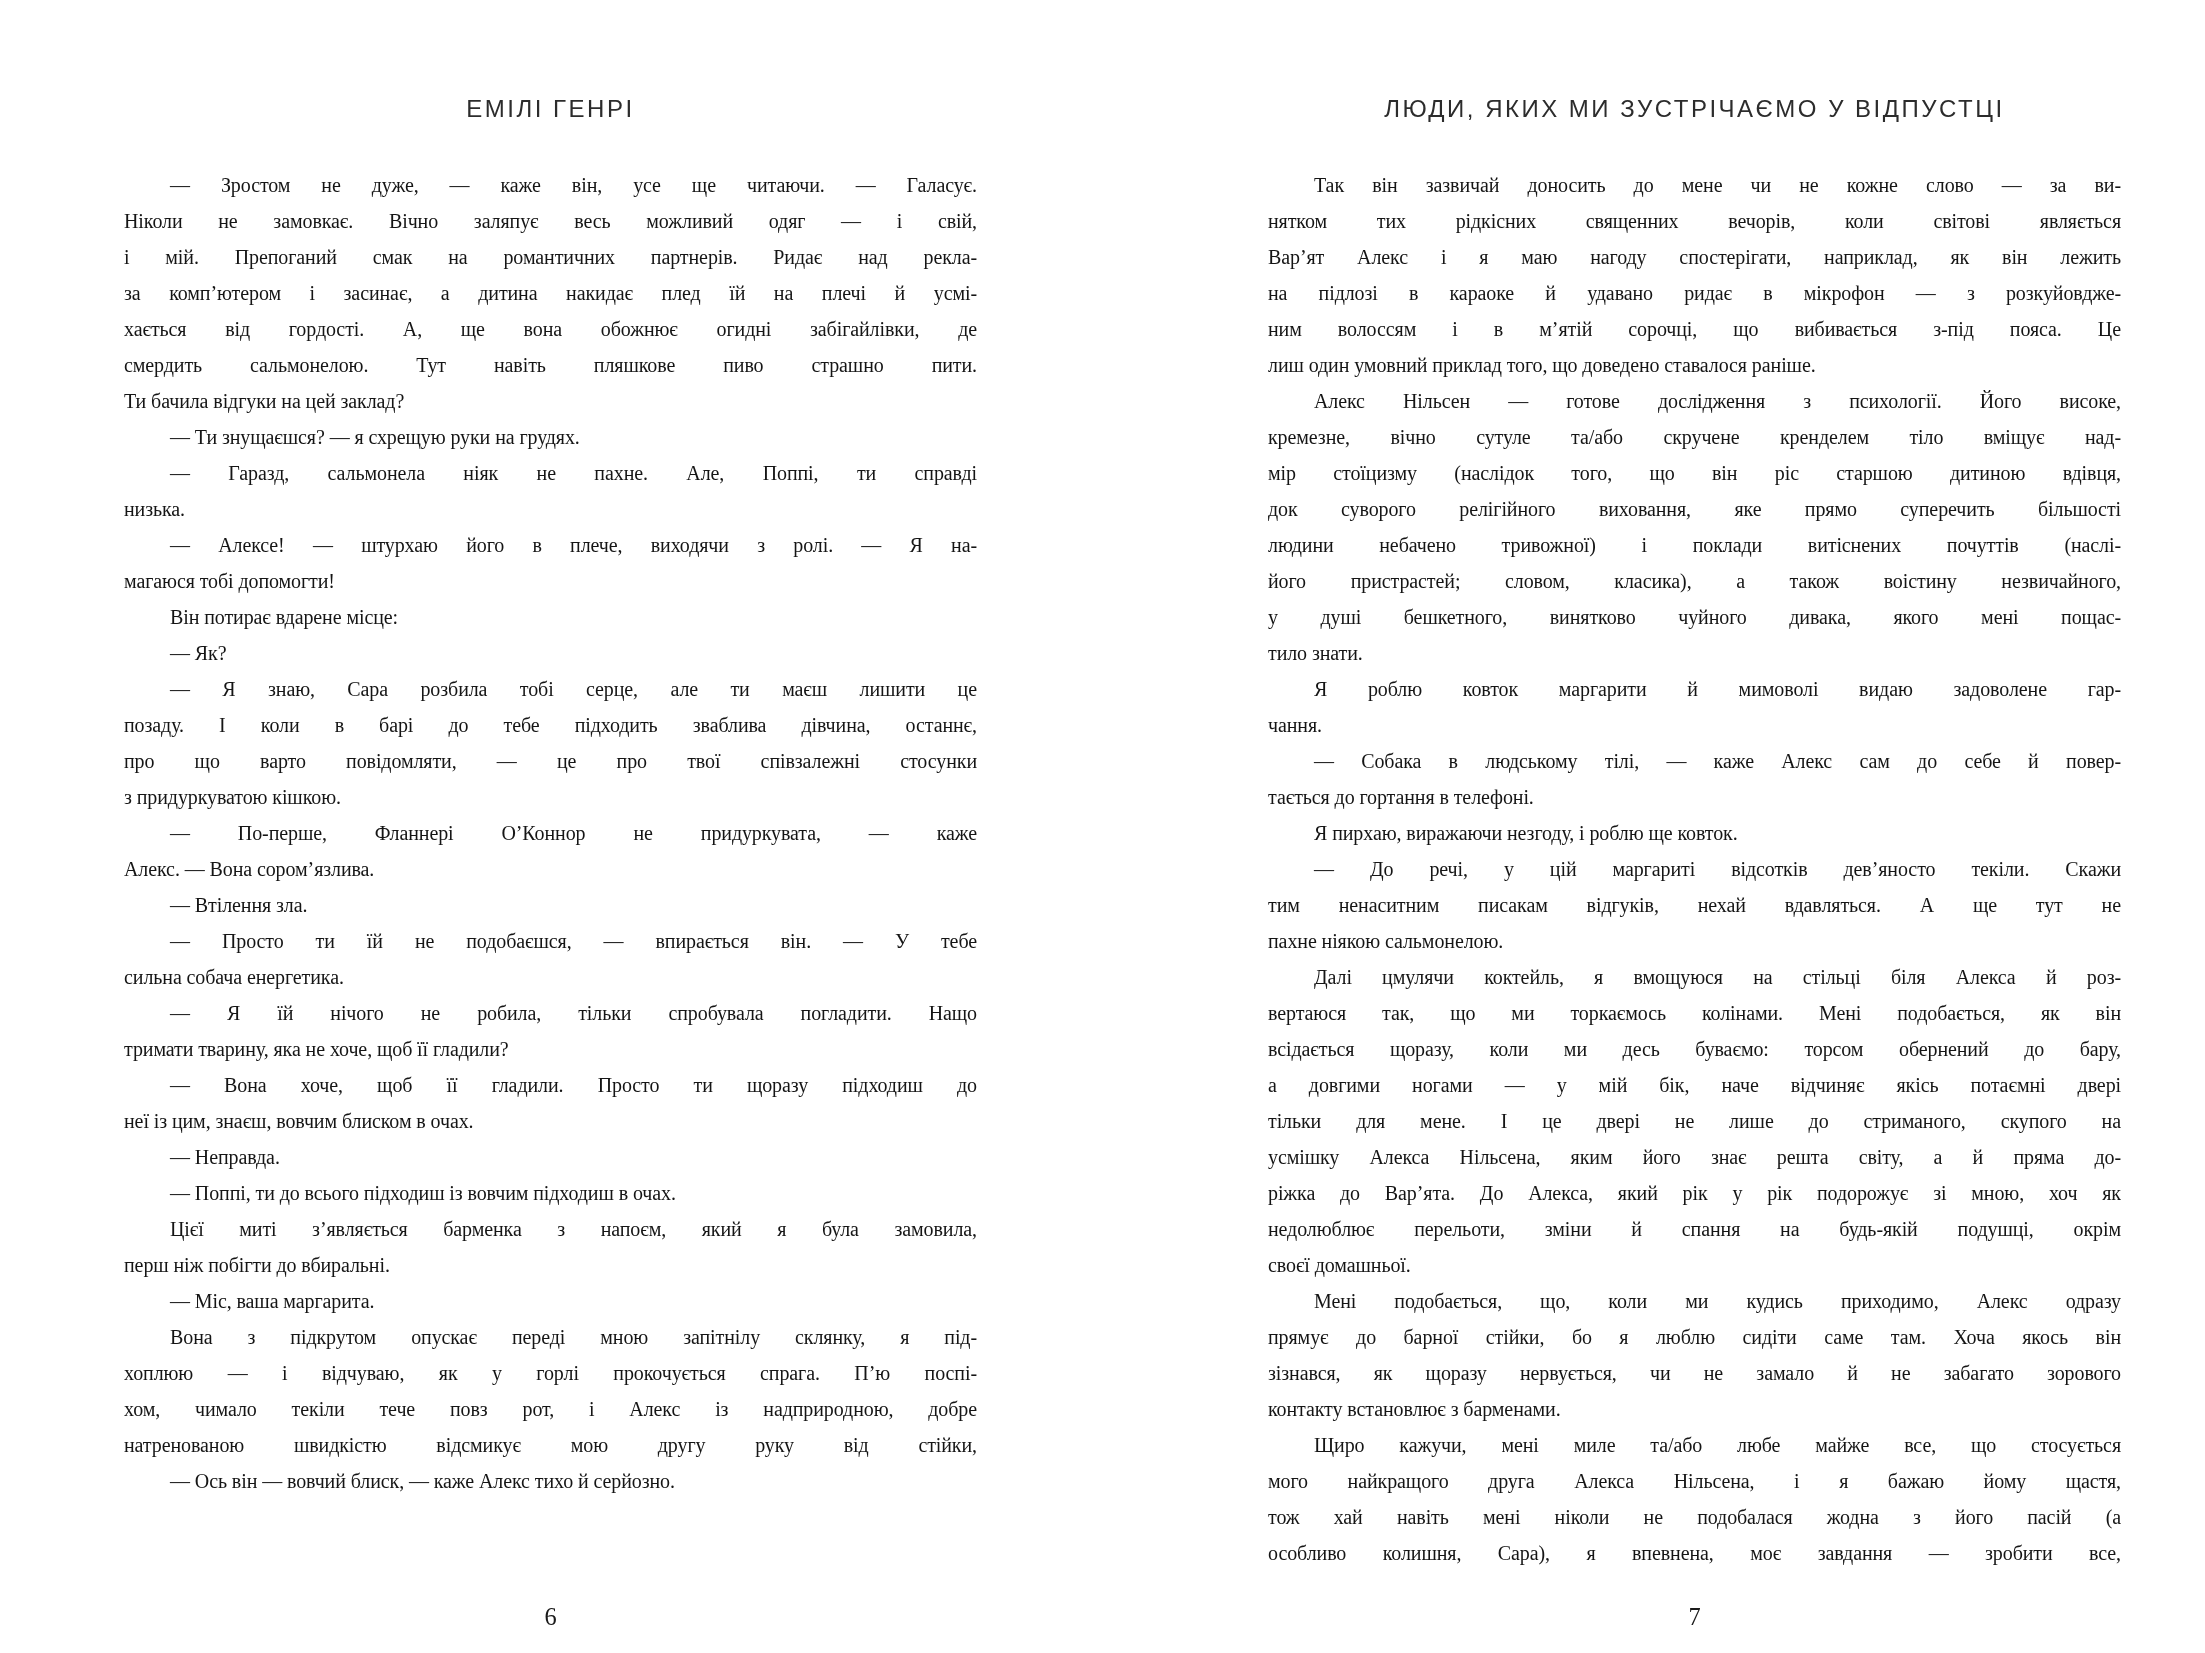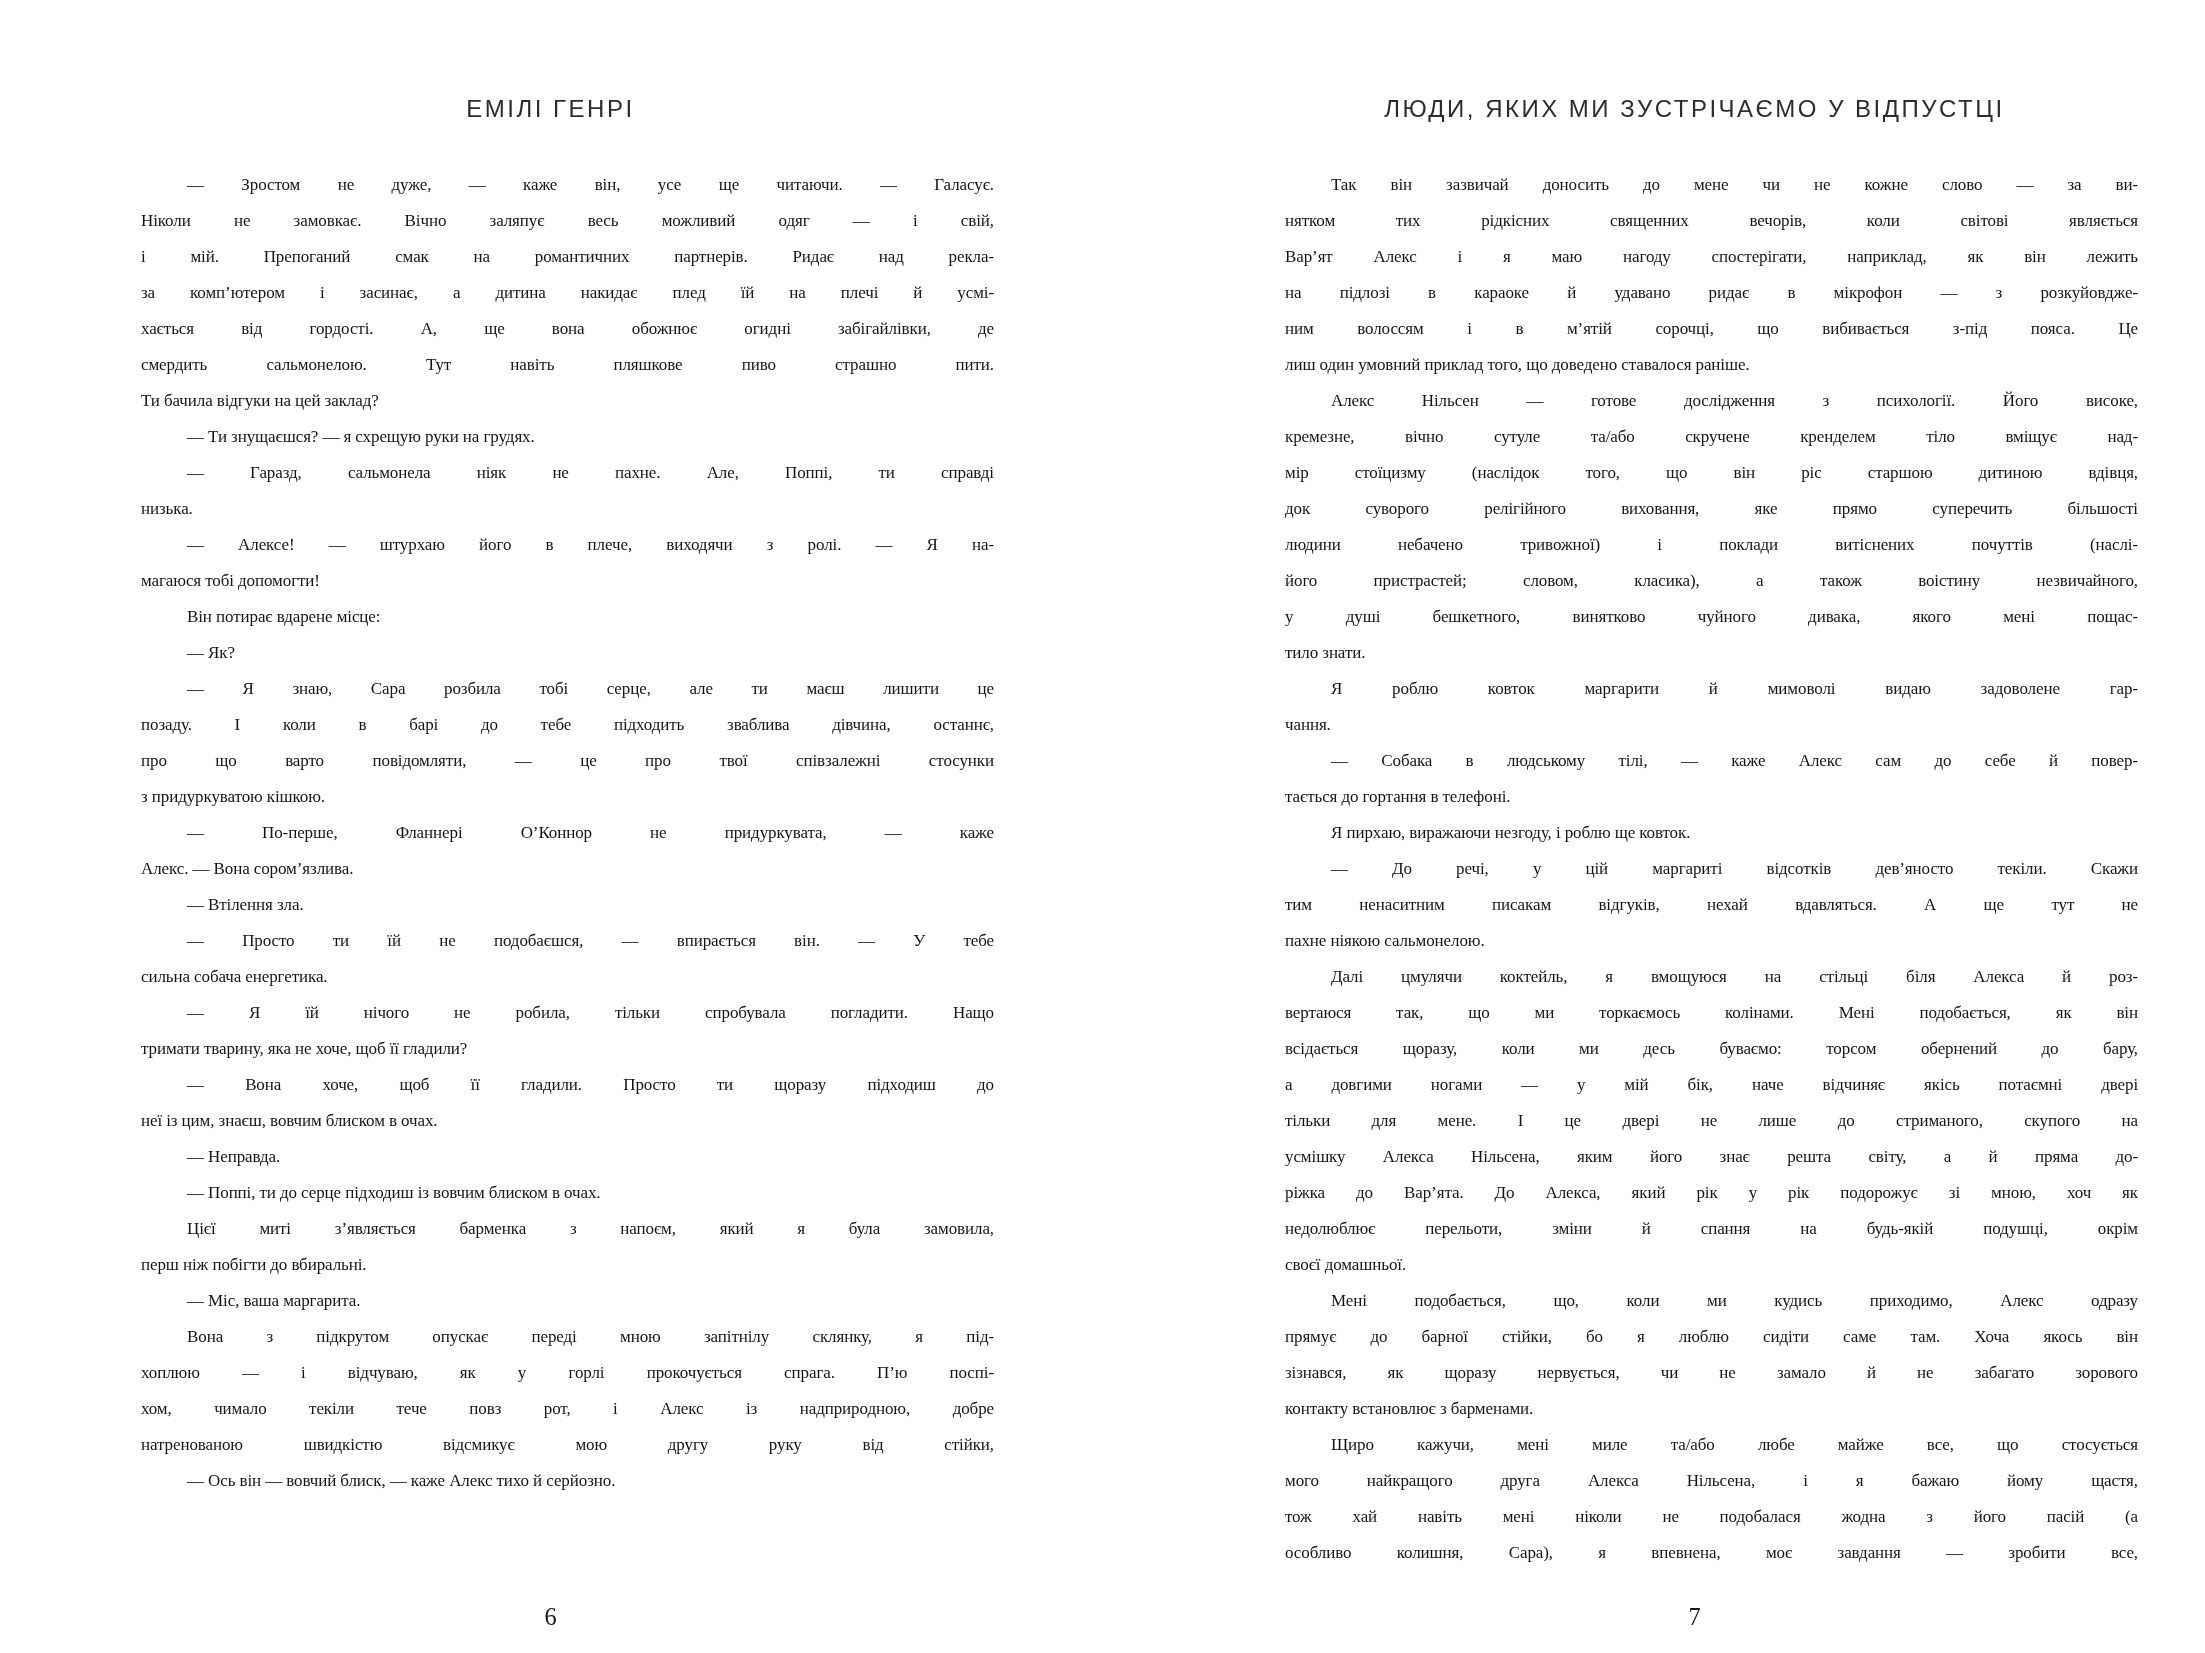--- a/index.html
+++ b/index.html
@@ -30,23 +30,23 @@
     font-family: "Liberation Sans", sans-serif;
     font-size: 24px;
     font-weight: 400;
     letter-spacing: 2.5px;
     color: #2c2c2c;
     white-space: nowrap;
   }
   .body-text {
     position: absolute;
     top: 134px;
-    left: 17px;
+    left: 0;
     width: 100%;
-    font-size: 17px;
+    font-size: 20px;
     line-height: 36px;
     letter-spacing: -0.1px;
   }
   .line {
     text-align: justify;
     text-align-last: justify;
   }
   .line.end    { text-align-last: left; }
   .line.indent { text-indent: 46px; }
   .folio {
@@ -88,21 +88,21 @@
         <div class="line indent">— По-перше, Фланнері О’Коннор не придуркувата, — каже</div>
         <div class="line end">Алекс. — Вона сором’язлива.</div>
         <div class="line indent end">— Втілення зла.</div>
         <div class="line indent">— Просто ти їй не подобаєшся, — впирається він. — У тебе</div>
         <div class="line end">сильна собача енергетика.</div>
         <div class="line indent">— Я їй нічого не робила, тільки спробувала погладити. Нащо</div>
         <div class="line end">тримати тварину, яка не хоче, щоб її гладили?</div>
         <div class="line indent">— Вона хоче, щоб її гладили. Просто ти щоразу підходиш до</div>
         <div class="line end">неї із цим, знаєш, вовчим блиском в очах.</div>
         <div class="line indent end">— Неправда.</div>
-        <div class="line indent end">— Поппі, ти до серце підходиш із вовчим блиском в очах.</div>
+        <div class="line indent end">— Поппі, ти до всього підходиш із вовчим підходиш в очах.</div>
         <div class="line indent">Цієї миті з’являється барменка з напоєм, який я була замовила,</div>
         <div class="line end">перш ніж побігти до вбиральні.</div>
         <div class="line indent end">— Міс, ваша маргарита.</div>
         <div class="line indent">Вона з підкрутом опускає переді мною запітнілу склянку, я під-</div>
         <div class="line">хоплюю — і відчуваю, як у горлі прокочується спрага. П’ю поспі-</div>
         <div class="line">хом, чимало текіли тече повз рот, і Алекс із надприродною, добре</div>
         <div class="line">натренованою швидкістю відсмикує мою другу руку від стійки,</div>
         <div class="line indent end">— Ось він — вовчий блиск, — каже Алекс тихо й серйозно.</div>
       </div>
     <div class="folio">6</div>

